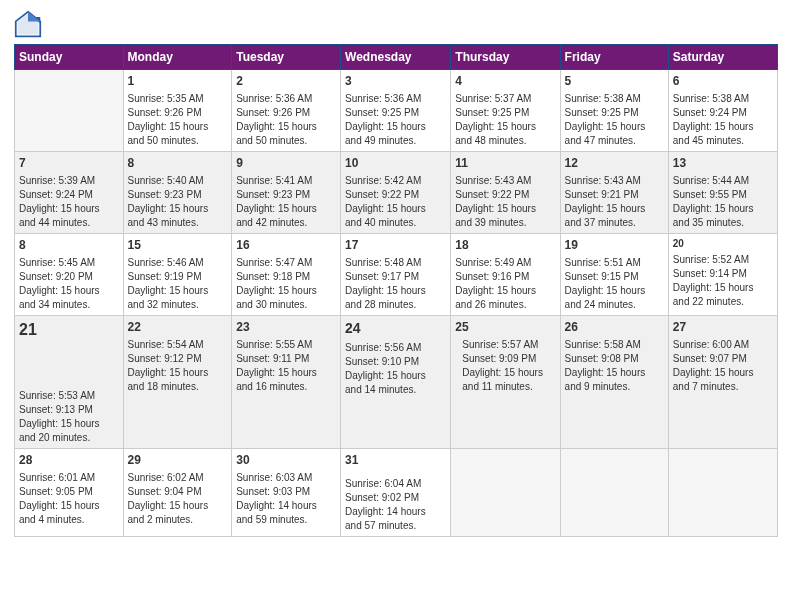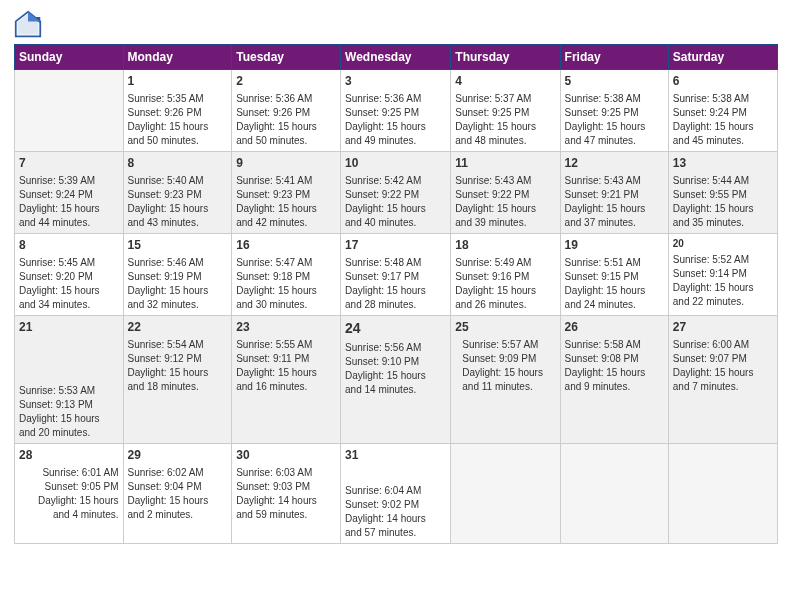--- a/index.html
+++ b/index.html
@@ -272,21 +272,21 @@
           <td>
             <span class="cell-info" style="font-weight: bold; display: block; font-size: 10px; margin-bottom: 2px;">20</span>
             <div class="cell-info" style="white-space: pre-line;">Sunrise: 5:52 AM
 Sunset: 9:14 PM
 Daylight: 15 hours
 and 22 minutes.</div>
           </td>
         </tr>
         <tr class="row-shaded">
           <td>
-            <span class="cell-info" style="font-weight: bold; display: block; font-size: 12px; margin-bottom: 2px;">21</span>
+            <span class="cell-info" style="font-weight: bold; display: block; font-size: 16px; margin-bottom: 2px;">21</span>
             <div class="cell-info" style="white-space: pre-line; margin-top: 48px;">Sunrise: 5:53 AM
 Sunset: 9:13 PM
 Daylight: 15 hours
 and 20 minutes.</div>
           </td>
           <td>
             <span class="cell-info" style="font-weight: bold; display: block; font-size: 12px; margin-bottom: 2px;">22</span>
             <div class="cell-info" style="white-space: pre-line;">Sunrise: 5:54 AM
 Sunset: 9:12 PM
 Daylight: 15 hours
@@ -324,41 +324,41 @@
             <span class="cell-info" style="font-weight: bold; display: block; font-size: 12px; margin-bottom: 2px;">27</span>
             <div class="cell-info" style="white-space: pre-line;">Sunrise: 6:00 AM
 Sunset: 9:07 PM
 Daylight: 15 hours
 and 7 minutes.</div>
           </td>
         </tr>
         <tr>
           <td>
             <span class="cell-info" style="font-weight: bold; display: block; font-size: 12px; margin-bottom: 2px;">28</span>
-            <div class="cell-info" style="white-space: pre-line; text-align: right;">Sunrise: 6:01 AM
+            <div class="cell-info" style="white-space: pre-line;">Sunrise: 6:01 AM
 Sunset: 9:05 PM
 Daylight: 15 hours
 and 4 minutes.</div>
           </td>
           <td>
             <span class="cell-info" style="font-weight: bold; display: block; font-size: 12px; margin-bottom: 2px;">29</span>
             <div class="cell-info" style="white-space: pre-line;">Sunrise: 6:02 AM
 Sunset: 9:04 PM
 Daylight: 15 hours
 and 2 minutes.</div>
           </td>
           <td>
             <span class="cell-info" style="font-weight: bold; display: block; font-size: 12px; margin-bottom: 2px;">30</span>
             <div class="cell-info" style="white-space: pre-line;">Sunrise: 6:03 AM
 Sunset: 9:03 PM
 Daylight: 14 hours
 and 59 minutes.</div>
           </td>
           <td>
-            <span class="cell-info" style="font-weight: bold; display: block; font-size: 12px; margin-bottom: 20px;">31</span>
+            <span class="cell-info" style="font-weight: bold; display: block; font-size: 12px; margin-bottom: 8px;">31</span>
             <div class="cell-info" style="white-space: pre-line;">Sunrise: 6:04 AM
 Sunset: 9:02 PM
 Daylight: 14 hours
 and 57 minutes.</div>
           </td>
           <td class="empty"></td>
           <td class="empty"></td>
           <td class="empty"></td>
         </tr>
       </tbody>

